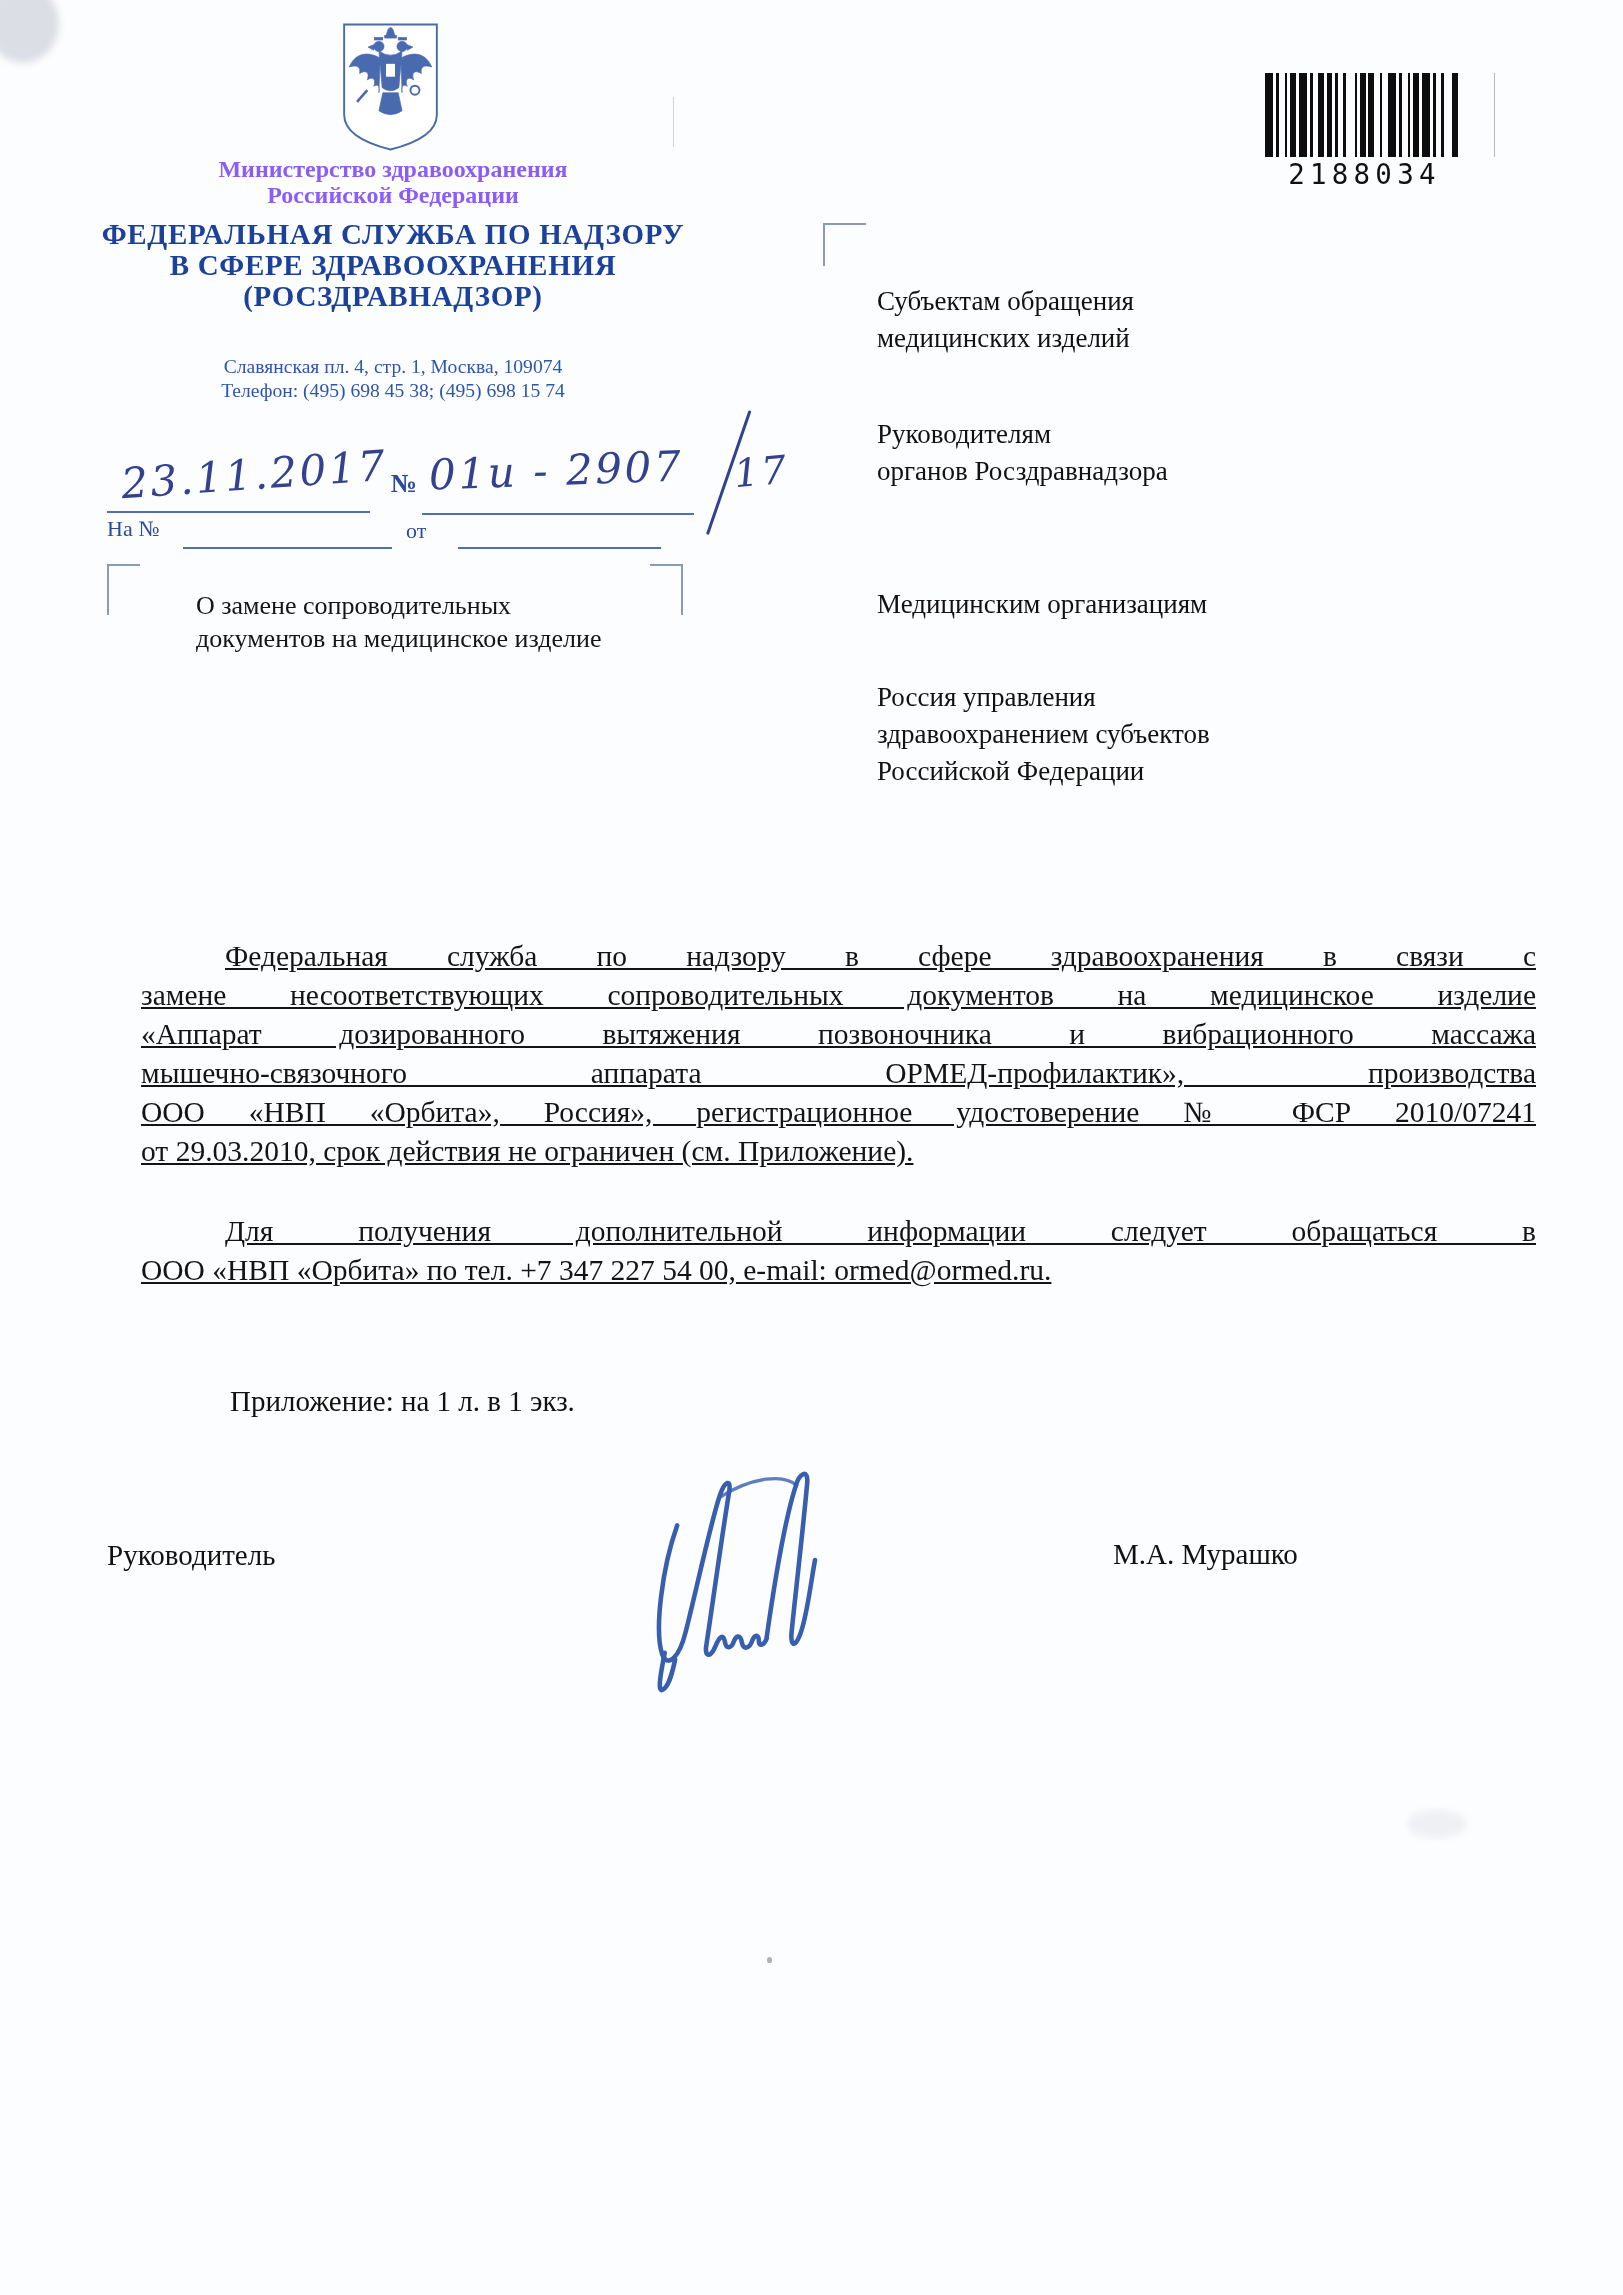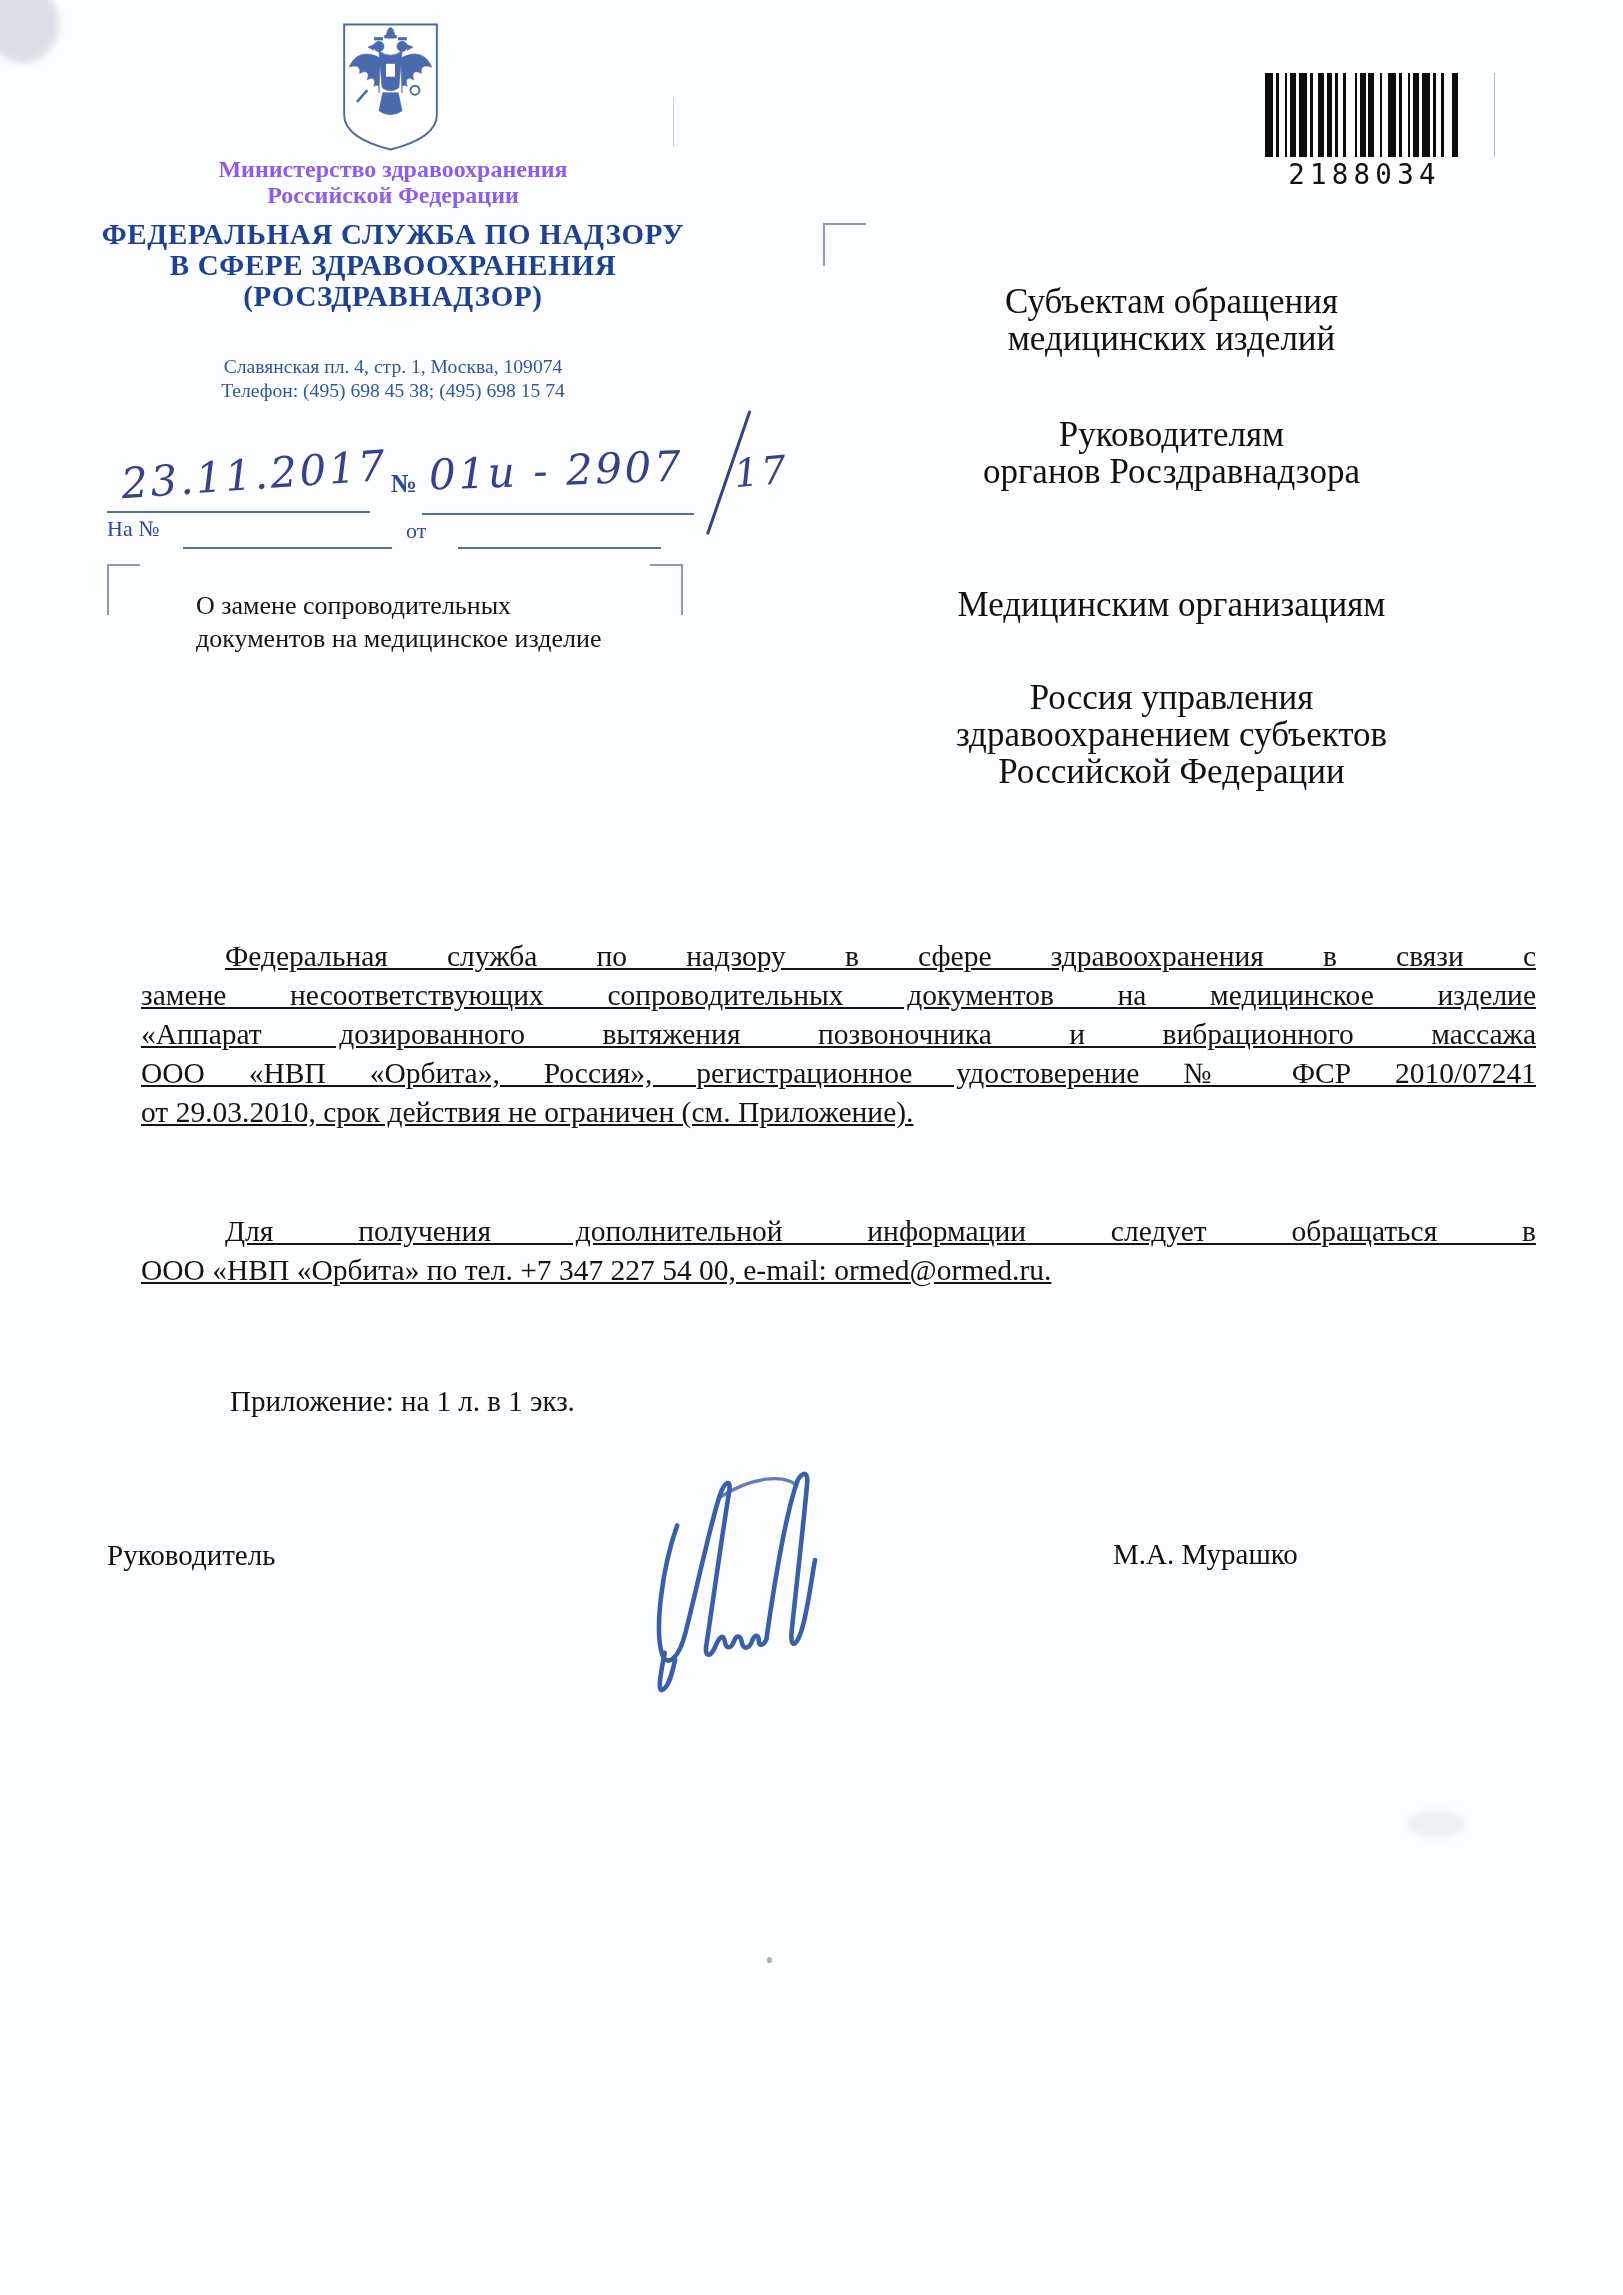--- a/index.html
+++ b/index.html
@@ -20,21 +20,21 @@
     font-family:"DejaVu Serif",serif;font-style:italic;
     color:#33418f;letter-spacing:2.6px;white-space:nowrap;
   }
   .refline{background:#4f6fb0;height:2px;}
   .bluelabel{color:#2b4a9e;font-size:22px;white-space:nowrap;}
   
   .mark{background:#8c9ab9;}
   
   .subject{font-size:26px;line-height:33px;color:#151515;}
   
-  .addr{left:877px;width:589px;text-align:center;font-size:35px;line-height:37px;color:#111;}
+  .addr{left:877px;width:589px;text-align:left;font-size:27px;line-height:37px;color:#111;}
   
   .bodyblock{left:141px;width:1395px;}
   .bline{
     font-size:29.5px;line-height:39px;height:39px;
     text-align:justify;text-align-last:justify;white-space:normal;text-decoration:underline;
   }
   .bline.last{text-align-last:left;}
   .bline.indent{text-indent:84px;}
   .plain{font-size:29px;color:#111;white-space:nowrap;}
   
@@ -120,20 +120,21 @@
 <div class="abs addr" style="top:679px">
   <div>Россия управления</div>
   <div>здравоохранением субъектов</div>
   <div>Российской Федерации</div>
 </div>
 
 <div class="abs bodyblock" style="top:937px">
   <div class="bline indent">Федеральная служба по надзору в сфере здравоохранения в связи с</div>
   <div class="bline">замене несоответствующих сопроводительных документов на медицинское изделие</div>
   <div class="bline">«Аппарат дозированного вытяжения позвоночника и вибрационного массажа</div>
+  <div class="bline">мышечно-связочного аппарата ОРМЕД-профилактик», производства</div>
   <div class="bline">ООО «НВП «Орбита», Россия», регистрационное удостоверение № ФСР 2010/07241</div>
   <div class="bline last">от 29.03.2010, срок действия не ограничен (см. Приложение).</div>
 </div>
 <div class="abs bodyblock" style="top:1212px">
   <div class="bline indent">Для получения дополнительной информации следует обращаться в</div>
   <div class="bline last">ООО «НВП «Орбита» по тел. +7 347 227 54 00, e-mail: ormed@ormed.ru.</div>
 </div>
 <div class="abs plain" style="left:230px;top:1385px">Приложение: на 1 л. в 1 экз.</div>
 
 <div class="abs plain" style="left:107px;top:1539px">Руководитель</div>

